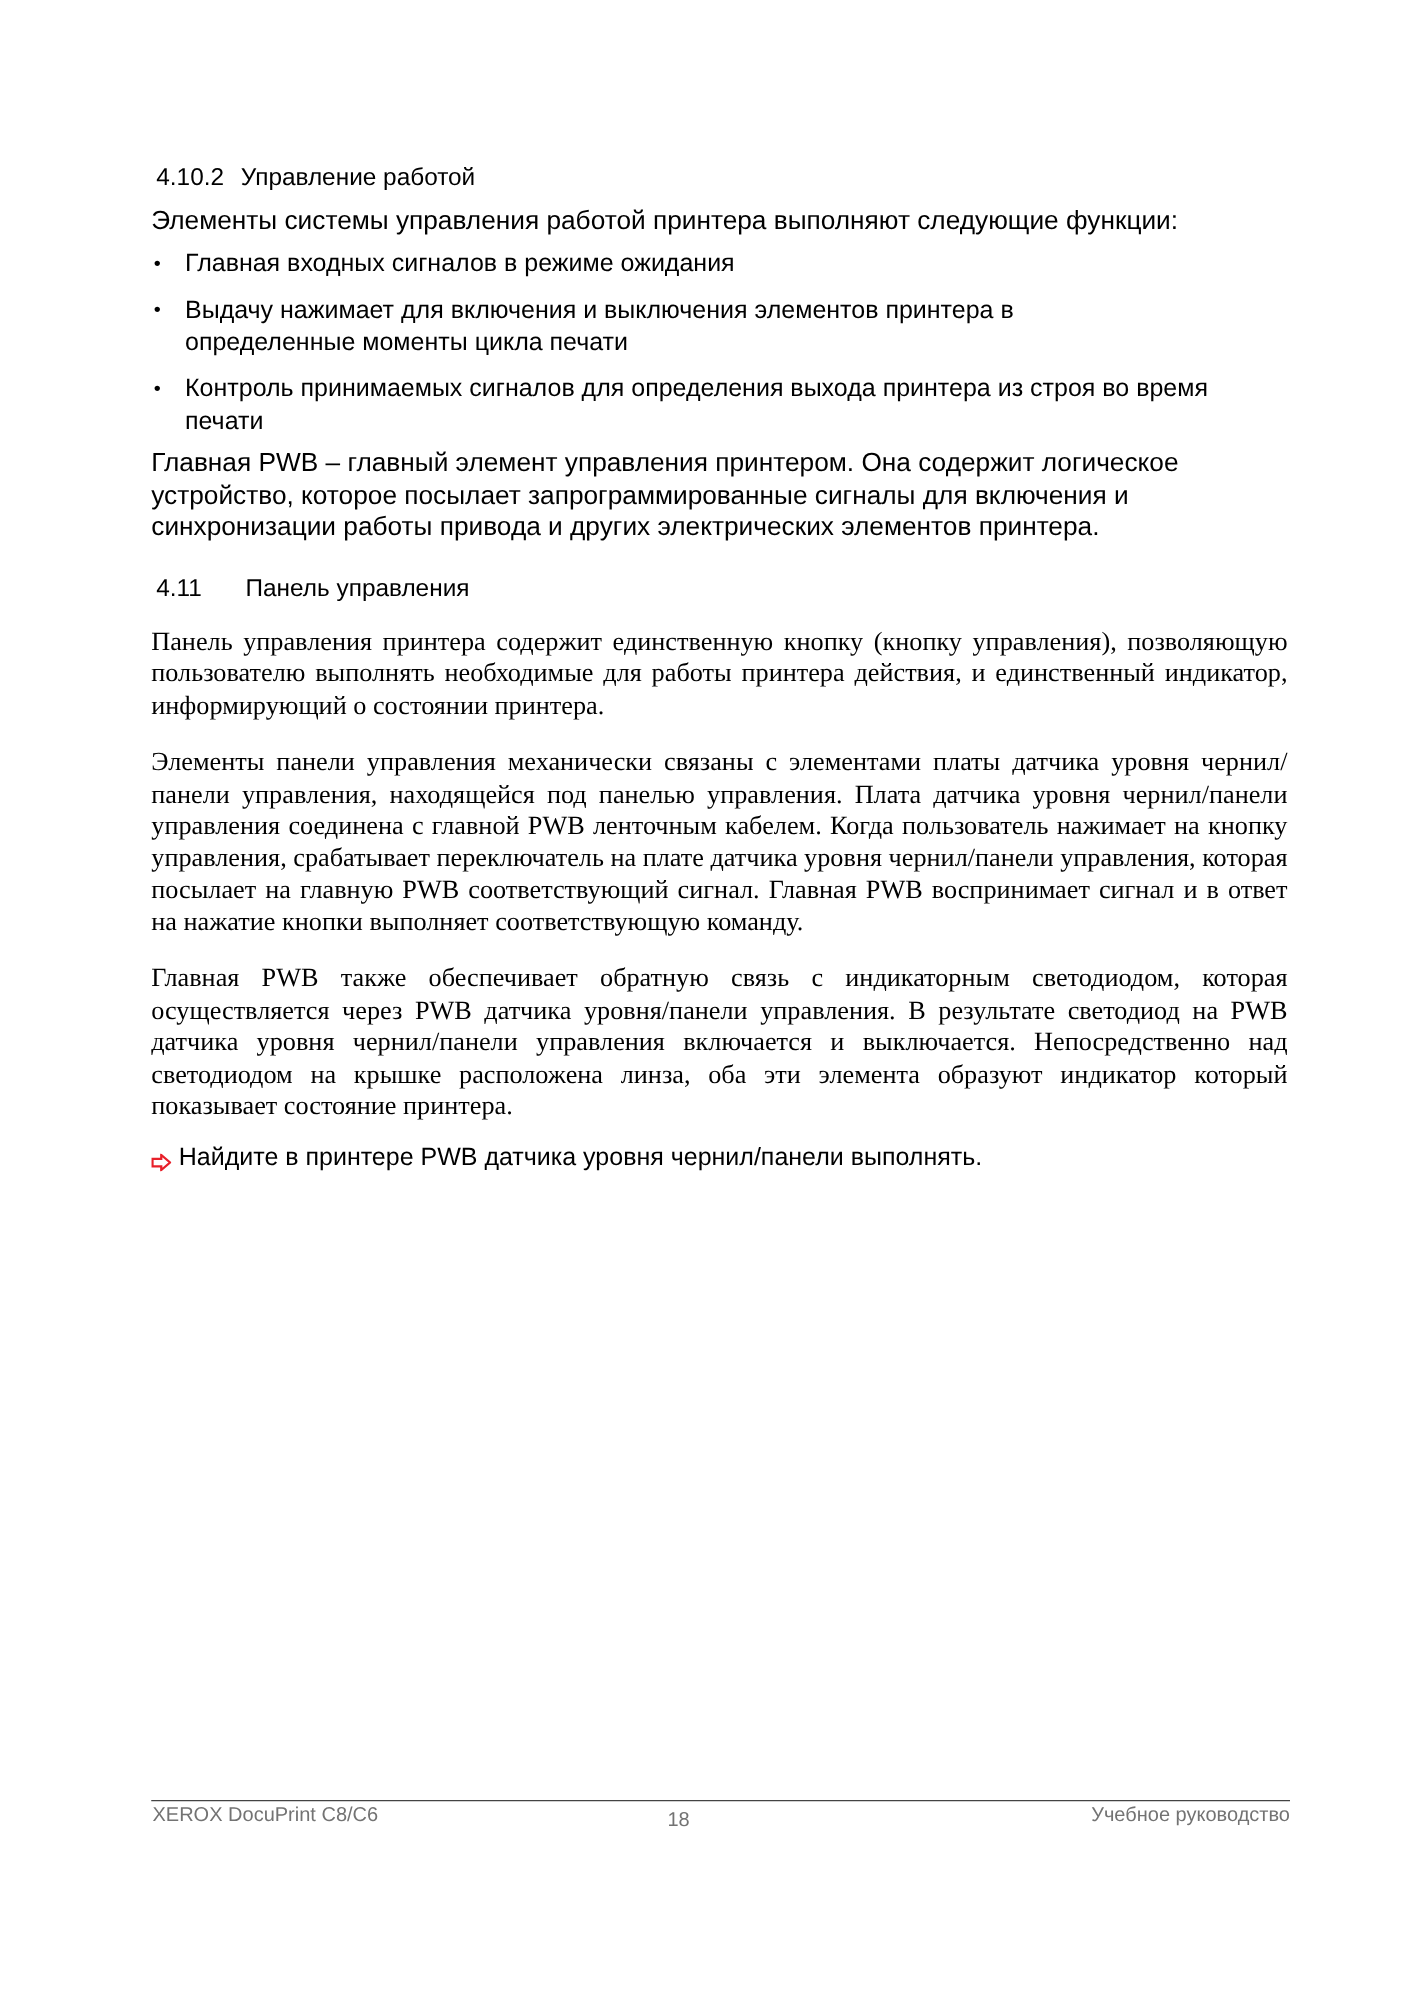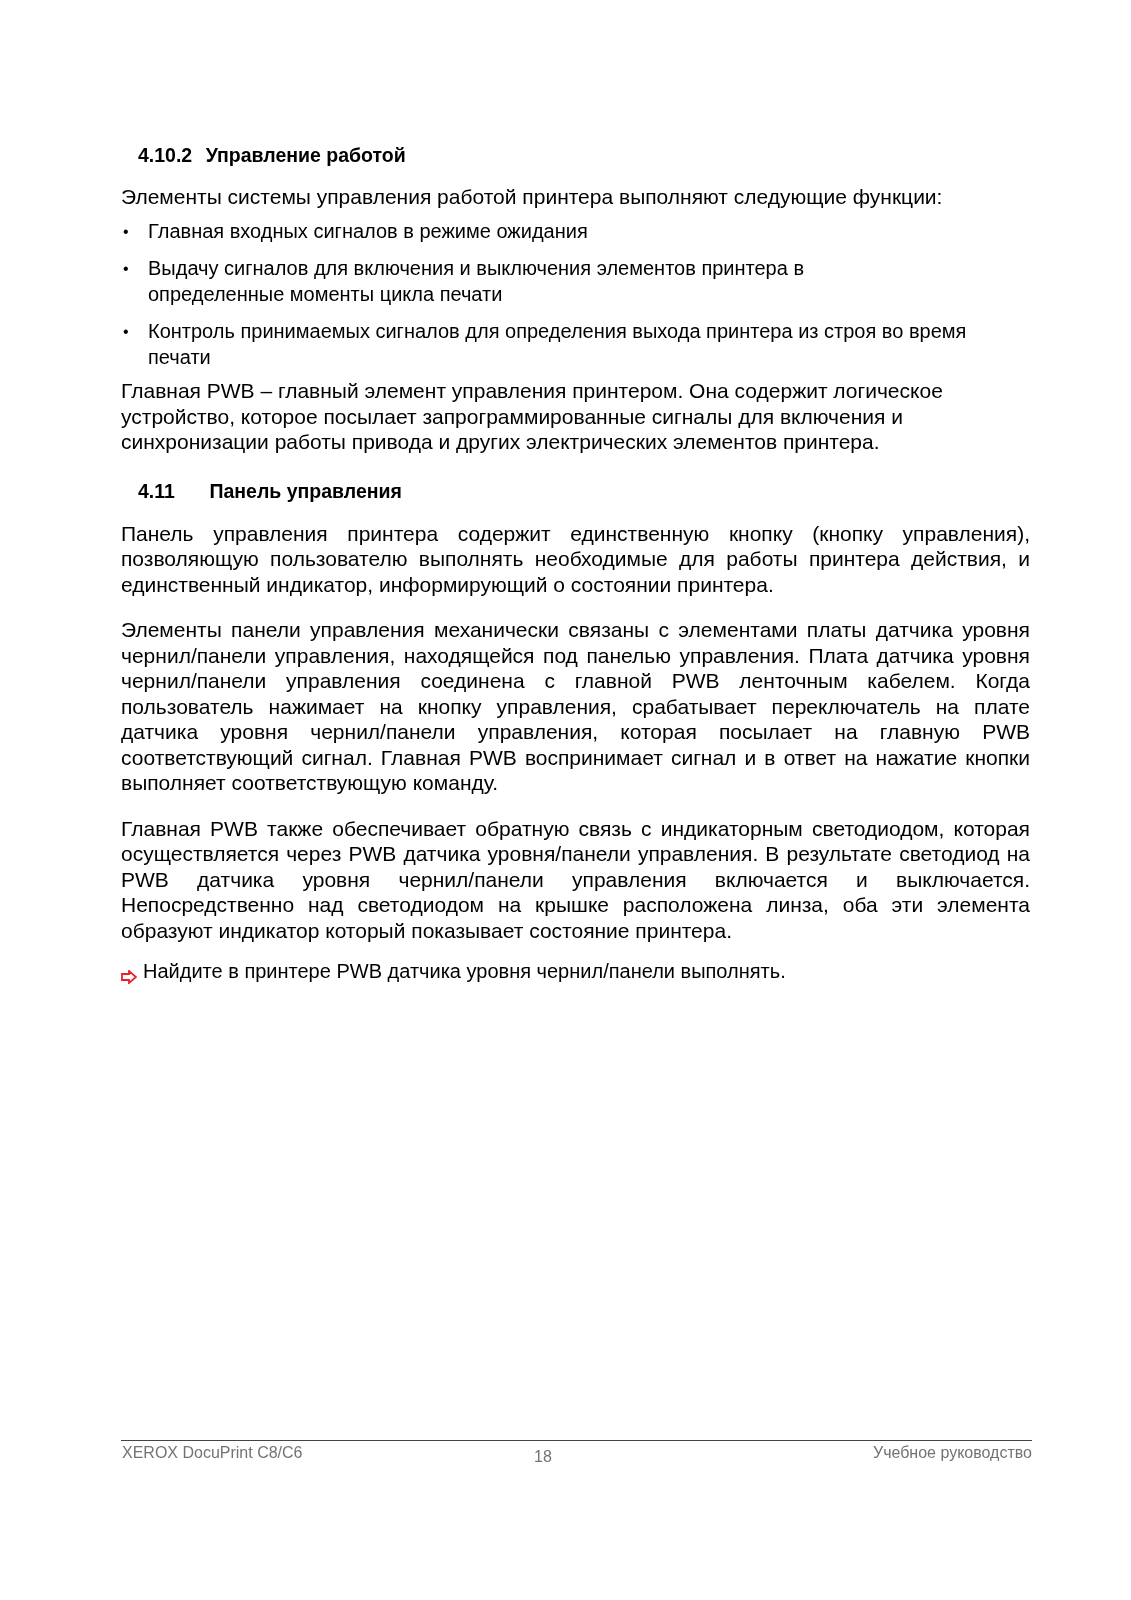--- a/index.html
+++ b/index.html
@@ -23,38 +23,39 @@
       height: 1600px;
       background: #ffffff;
     }
     .content {
       position: absolute;
       left: 121px;
       top: 126px;
       width: 909px;
     }
     .heading {
-      font-weight: bold;
+      font-weight: normal;
       font-size: 19.5px;
       line-height: 24px;
-      margin: 17px;
+      margin: 4px;
     }
     .heading .num {
       display: inline-block;
     }
     .heading.h-4102 .num { margin-right: 8px; }
     .heading.h-411 .num { width: 66px; }
     .para {
       font-size: 21px;
       line-height: 25.5px;
       margin: 0;
     }
     .justify {
       text-align: justify;
       text-align-last: left;
+      font-family: Liberation Serif, serif;
     }
     ul.bullets {
       list-style: none;
       margin: 0;
       padding: 0;
     }
     ul.bullets li {
       position: relative;
       padding-left: 27px;
       font-size: 20px;
@@ -116,21 +117,21 @@
 
     <p class="para" style="margin-top:10px;">Элементы системы управления работой принтера выполняют следующие функции:</p>
 
     <ul class="bullets" style="margin-top:9px;">
       <li>
         <span class="bullet">•</span>
         <span>Главная входных сигналов в режиме ожидания</span>
       </li>
       <li style="margin-top:12px; padding-right:110px;">
         <span class="bullet">•</span>
-        <span>Выдачу сигналов для включения и выключения элементов принтера в определенные моменты цикла печати</span>
+        <span>Выдачу нажимает для включения и выключения элементов принтера в определенные моменты цикла печати</span>
       </li>
       <li style="margin-top:12px; padding-right:10px;">
         <span class="bullet">•</span>
         <span>Контроль принимаемых сигналов для определения выхода принтера из строя во время печати</span>
       </li>
     </ul>
 
     <p class="para" style="margin-top:8px; padding-right:20px;">Главная PWB – главный элемент управления принтером. Она содержит логическое устройство, которое посылает запрограммированные сигналы для включения и синхронизации работы привода и других электрических элементов принтера.</p>
 
     <h2 class="heading h-411" style="margin-top:24px;">

